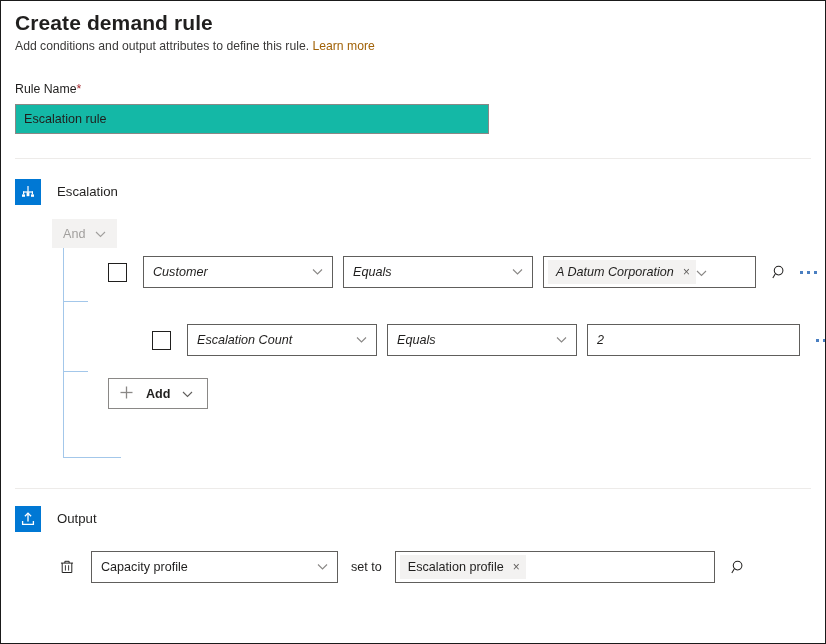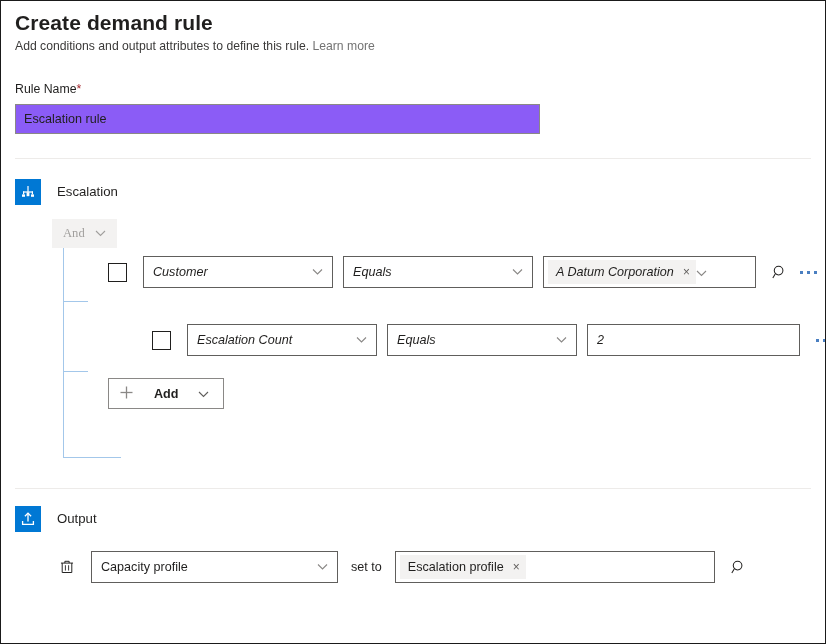--- a/index.html
+++ b/index.html
@@ -26,38 +26,38 @@
     letter-spacing: 0.1px;
     line-height: 20px;
   }
   .hdr-sub {
     font-size: 12.2px;
     color: #3b3a39;
     margin-top: 5px;
     line-height: 17px;
   }
   .hdr-sub a.learnmore {
-    color: #737373;
+    color: #a16207;
     text-decoration: none;
   }
 
   
   .field-block { padding: 0 0 0 14px; margin-top: 26px; }
   .field-label {
     font-size: 12.3px;
     color: #201f1e;
     margin-bottom: 7px;
     line-height: 16px;
   }
   .req-star { color: #a4262c; font-size: 12.3px; }
   .text-input {
-    width: 525px;
+    width: 474px;
     height: 30px;
     border: 1px solid #8a8886;
-    background: #8b5cf6;
+    background: #14b8a6;
     font-family: "Liberation Sans", sans-serif;
     font-size: 12.6px;
     color: #201f1e;
     padding: 0 8px;
     outline: none;
   }
 
   
   .divider {
     position: absolute;
@@ -95,21 +95,21 @@
 
   .and-btn {
     display: inline-flex;
     align-items: center;
     gap: 10px;
     height: 29px;
     padding: 0 11px;
     background: #f3f2f1;
     border: none;
     color: #a19f9d;
-    font-family: Liberation Serif, serif;
+    font-family: Liberation Sans, sans-serif;
     font-size: 12.6px;
     cursor: default;
   }
 
   
   .tree-v {
     position: absolute;
     left: 48px;
     top: 29px;
     width: 1px;
@@ -211,21 +211,21 @@
     display: flex; gap: 4px; align-items: center;
   }
   .dots i {
     width: 3px; height: 3px; background: #4a7fc1; display: block;
   }
 
   .add-wrap { position: relative; padding-left: 56px; margin-top: 22px; }
   .add-btn {
     display: inline-flex;
     align-items: center;
-    gap: 20px;
+    gap: 12px;
     height: 31px;
     padding: 0 14px 0 10px;
     background: #ffffff;
     border: 1px solid #8a8886;
     font-family: "Liberation Sans", sans-serif;
     font-size: 12.6px;
     font-weight: bold;
     color: #201f1e;
     cursor: pointer;
   }

